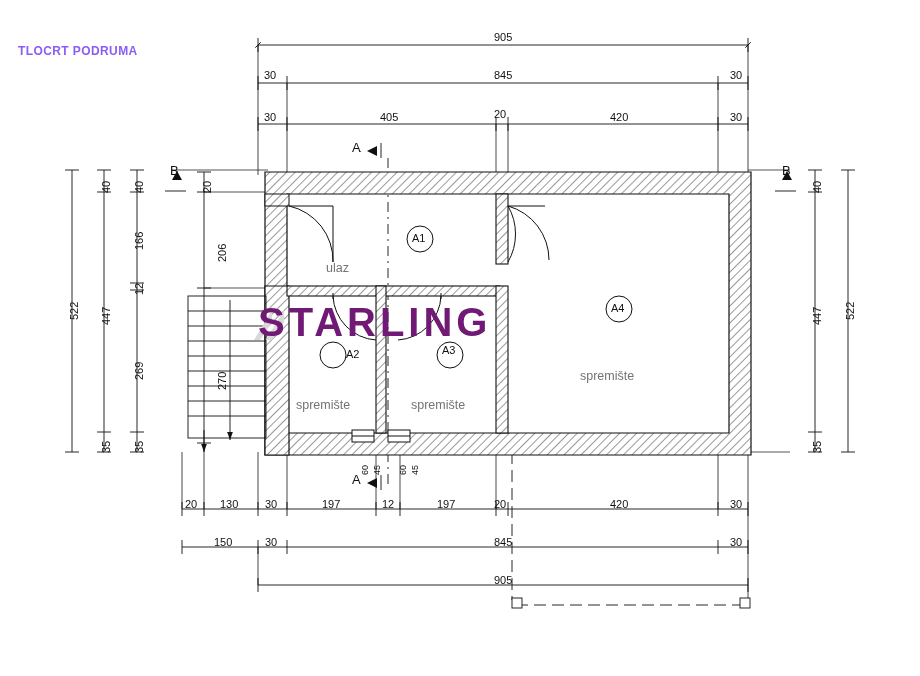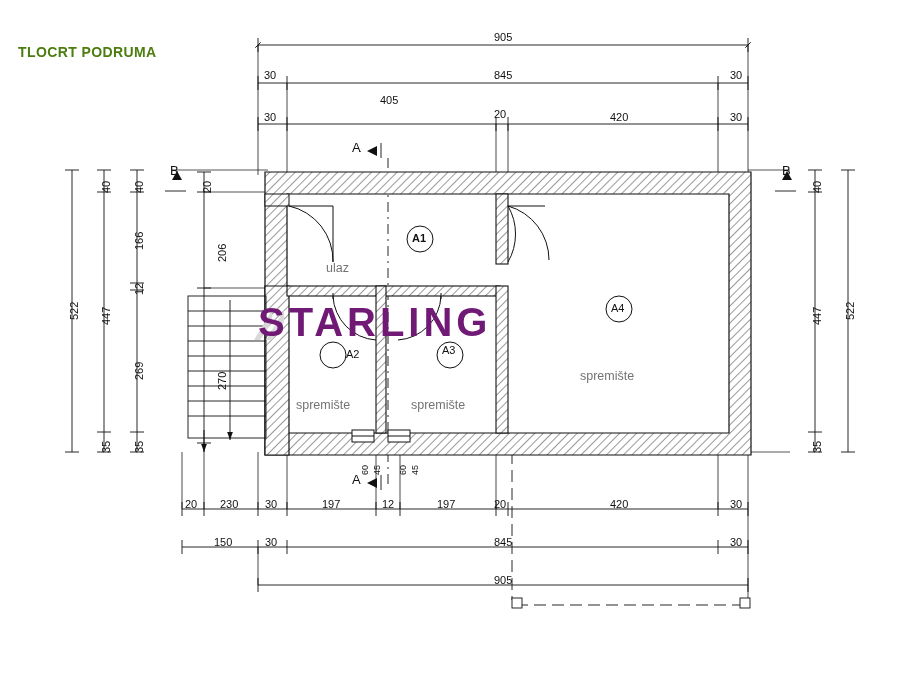--- a/index.html
+++ b/index.html
@@ -8,24 +8,24 @@
     background:#ffffff;
     font-family:"Liberation Sans", sans-serif;
     color:#1a1a1a;
     overflow:hidden;
     position:relative;
   }
   #plan{position:absolute;left:0;top:0;width:920px;height:676px;}
   .title{
     position:absolute;
     left:18px; top:44px;
-    font-size:14px;
+    font-size:12px;
     font-weight:bold;
     letter-spacing:.4px;
-    color:#4d7c0f;
+    color:#8b5cf6;
   }
   .lbl{
     position:absolute;
     font-size:11px;
     color:#111;
     white-space:nowrap;
   }
   .lbl.vert{
     transform-origin:0 0;
     transform:rotate(-90deg);
@@ -263,21 +263,21 @@
 </div>
 <div class="wm">STARLING</div>
 
 <div class="lbl" style="left:494px;top:31px;">905</div>
 
 <div class="lbl" style="left:264px;top:69px;">30</div>
 <div class="lbl" style="left:494px;top:69px;">845</div>
 <div class="lbl" style="left:730px;top:69px;">30</div>
 
 <div class="lbl" style="left:264px;top:111px;">30</div>
-<div class="lbl" style="left:380px;top:94px;">405</div>
+<div class="lbl" style="left:380px;top:111px;">405</div>
 <div class="lbl" style="left:494px;top:108px;">20</div>
 <div class="lbl" style="left:610px;top:111px;">420</div>
 <div class="lbl" style="left:730px;top:111px;">30</div>
 
 <div class="lbl" style="left:352px;top:140px;font-size:13px;">A</div>
 <div class="lbl" style="left:352px;top:472px;font-size:13px;">A</div>
 <div class="lbl" style="left:170px;top:163px;font-size:13px;">B</div>
 <div class="lbl" style="left:782px;top:163px;font-size:13px;">B</div>
 
 <div class="lbl vert" style="left:68px;top:320px;">522</div>
@@ -299,37 +299,37 @@
 <div class="lbl vert" style="left:811px;top:325px;">447</div>
 <div class="lbl vert" style="left:811px;top:193px;">40</div>
 <div class="lbl vert" style="left:811px;top:453px;">35</div>
 
 <div class="lbl vert" style="left:360px;top:475px;font-size:9px;">60</div>
 <div class="lbl vert" style="left:372px;top:475px;font-size:9px;">45</div>
 <div class="lbl vert" style="left:398px;top:475px;font-size:9px;">60</div>
 <div class="lbl vert" style="left:410px;top:475px;font-size:9px;">45</div>
 
 <div class="lbl" style="left:185px;top:498px;">20</div>
-<div class="lbl" style="left:220px;top:498px;">230</div>
+<div class="lbl" style="left:220px;top:498px;">130</div>
 <div class="lbl" style="left:265px;top:498px;">30</div>
 <div class="lbl" style="left:322px;top:498px;">197</div>
 <div class="lbl" style="left:382px;top:498px;">12</div>
 <div class="lbl" style="left:437px;top:498px;">197</div>
 <div class="lbl" style="left:494px;top:498px;">20</div>
 <div class="lbl" style="left:610px;top:498px;">420</div>
 <div class="lbl" style="left:730px;top:498px;">30</div>
 
 <div class="lbl" style="left:214px;top:536px;">150</div>
 <div class="lbl" style="left:265px;top:536px;">30</div>
 <div class="lbl" style="left:494px;top:536px;">845</div>
 <div class="lbl" style="left:730px;top:536px;">30</div>
 
 <div class="lbl" style="left:494px;top:574px;">905</div>
 
 <div class="room" style="left:326px;top:261px;">ulaz</div>
 <div class="room" style="left:296px;top:398px;">spremište</div>
 <div class="room" style="left:411px;top:398px;">spremište</div>
 <div class="room" style="left:580px;top:369px;">spremište</div>
 
-<div class="lbl" style="left:412px;top:232px;font-weight:bold;">A1</div>
+<div class="lbl" style="left:412px;top:232px;">A1</div>
 <div class="lbl" style="left:325px;top:348px;margin-left:21px;">A2</div>
 <div class="lbl" style="left:442px;top:344px;">A3</div>
 <div class="lbl" style="left:611px;top:302px;">A4</div>
 
 </body></html>

